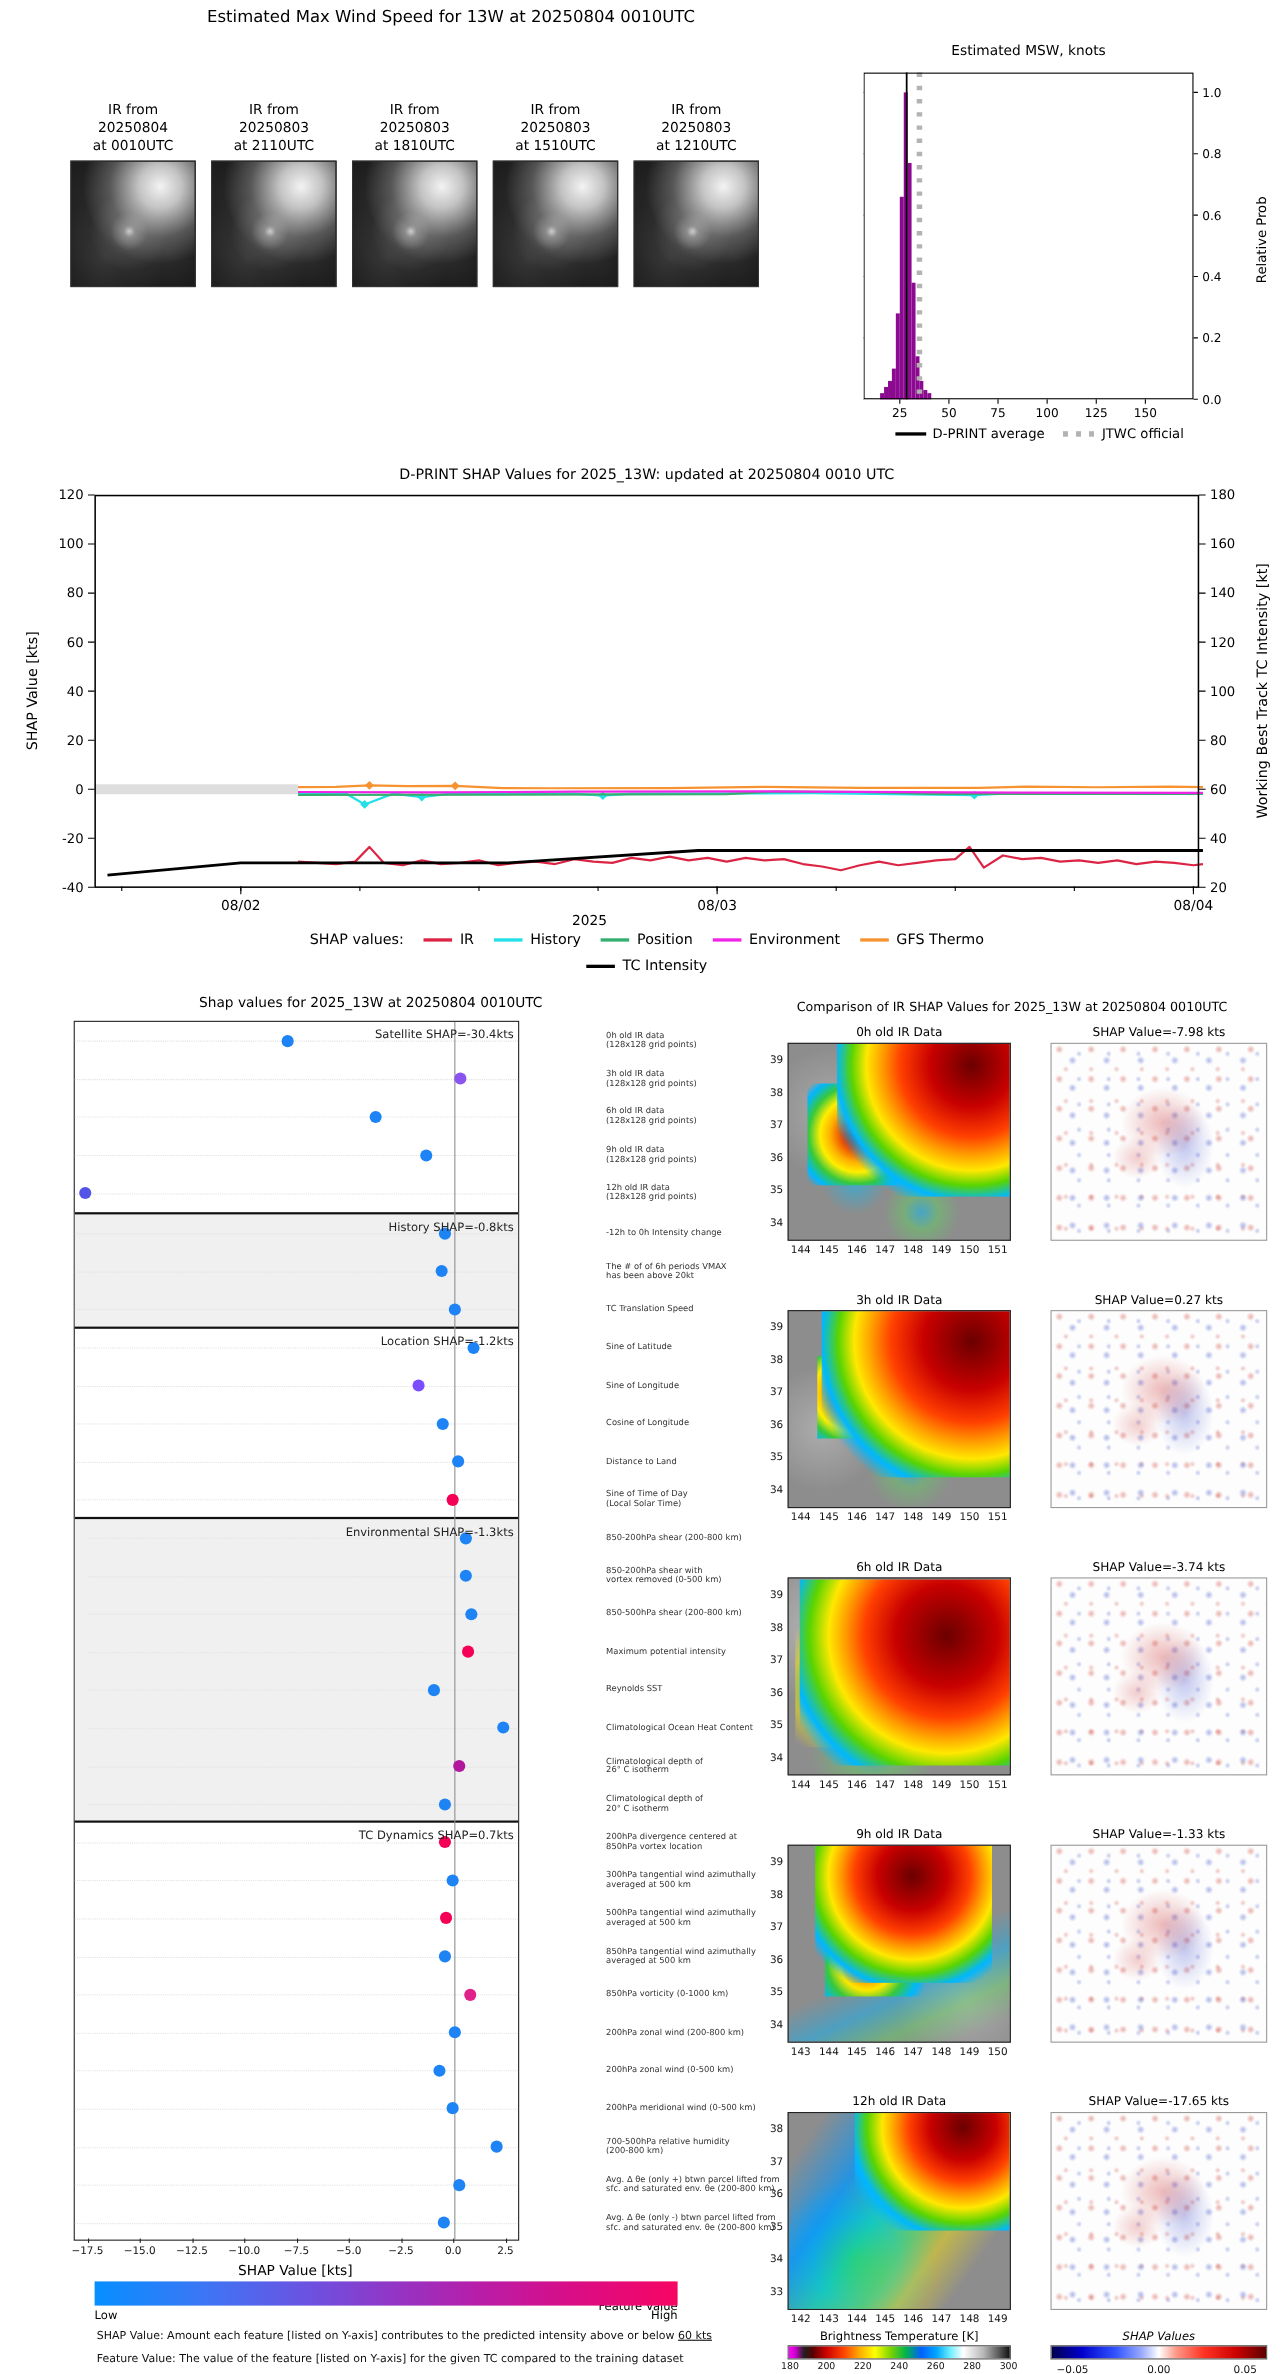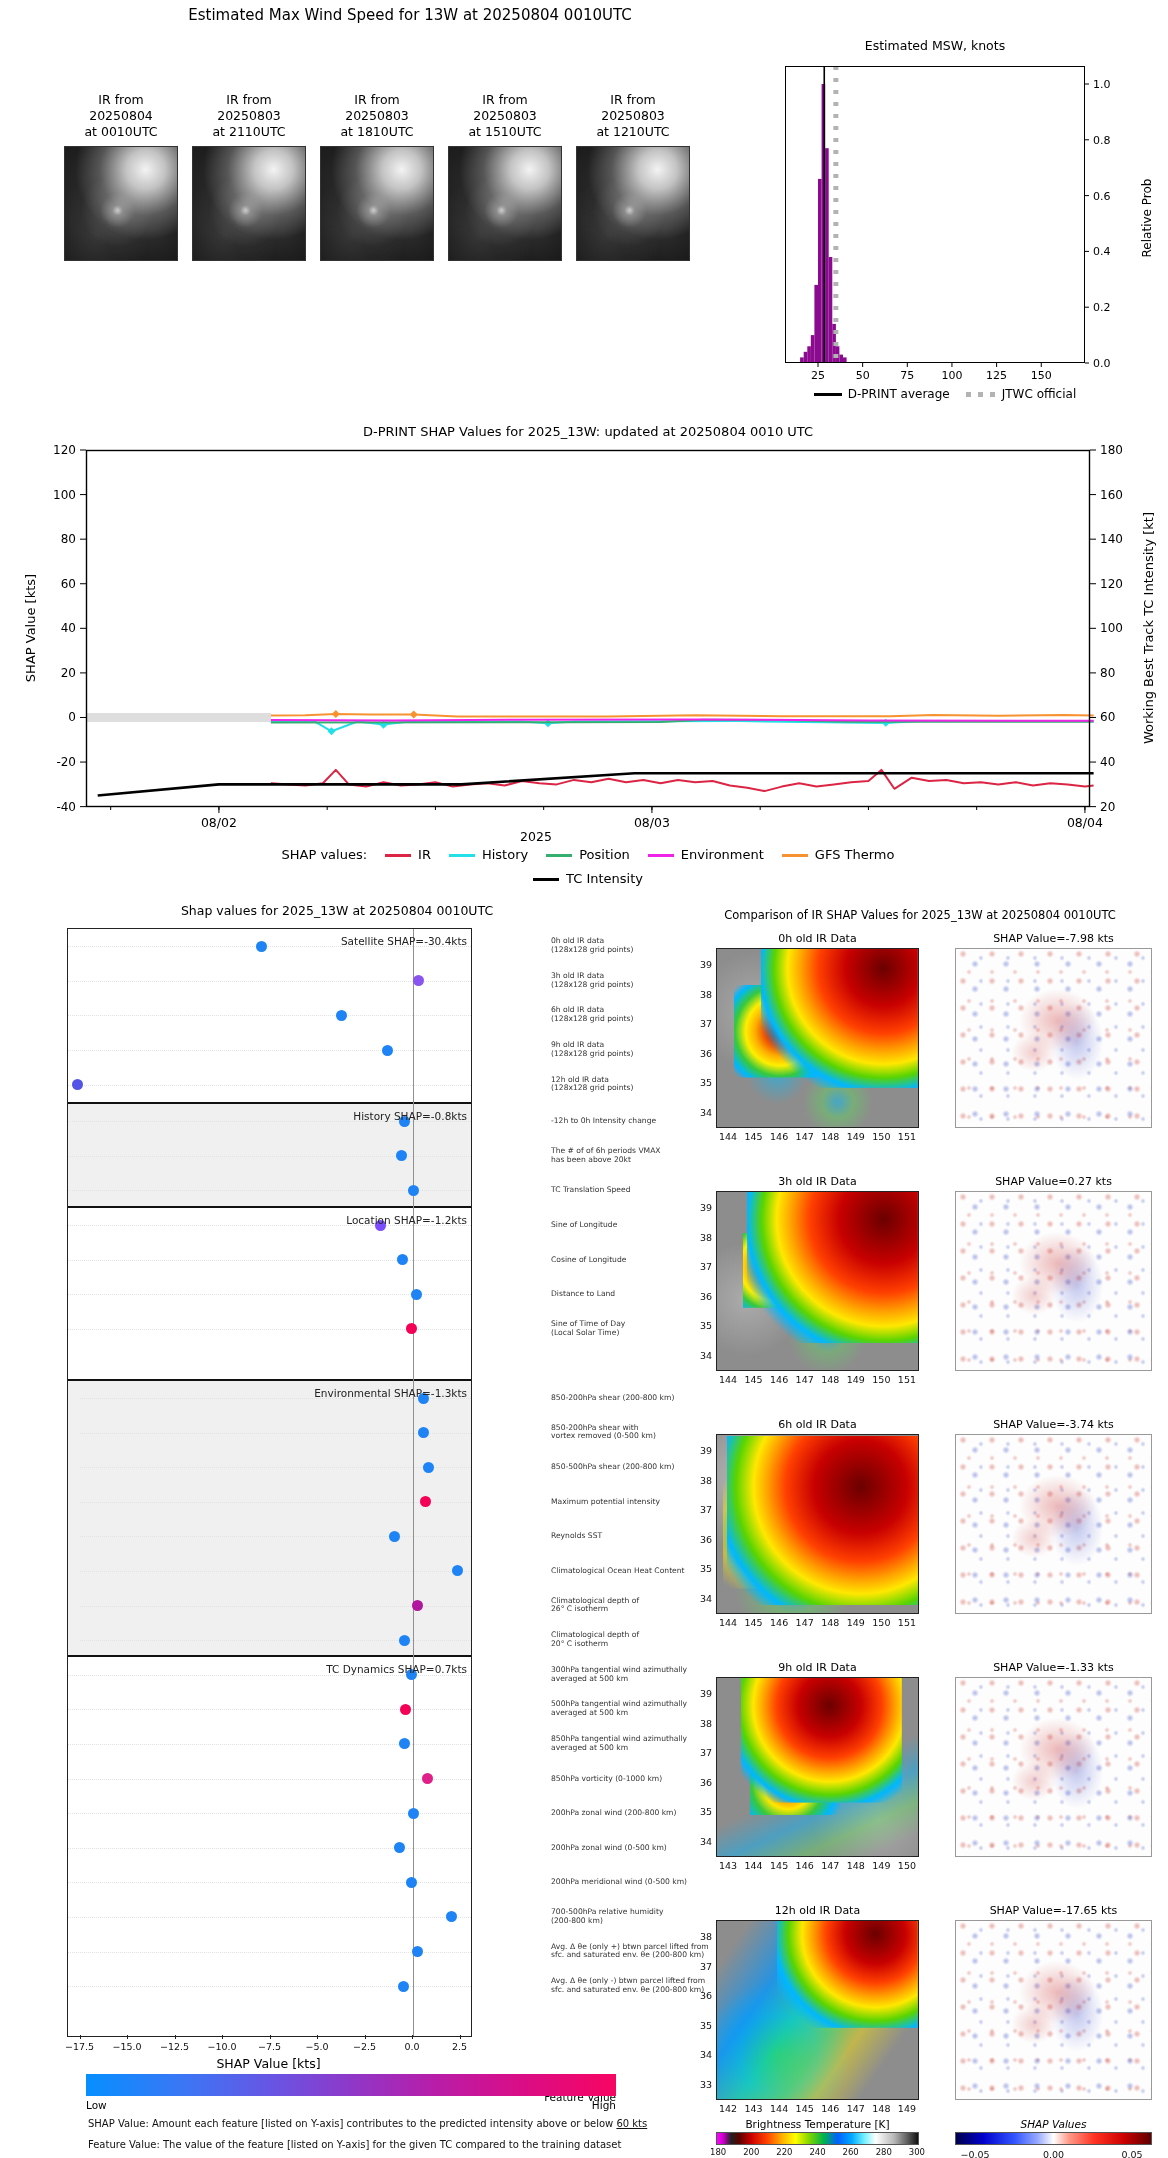--- a/index.html
+++ b/index.html
@@ -383,20 +383,27 @@
           <span class="dp-dot" style="left: 339.5px; background: rgb(30, 132, 245);"></span>
           <span class="dp-desc">
             <div>TC Translation Speed</div>
           </span>
         </div>
       </div>
       <div class="dp-sec bt" style="height: 172.97px;">
         <div class="dp-seclab">Location SHAP=-1.2kts</div>
         <div class="dp-row">
           <div class="guide"></div>
+          <span class="dp-dot" style="left: 356.6px; background: rgb(30, 132, 245);"></span>
+          <span class="dp-desc">
+            <div>Sine of Latitude</div>
+          </span>
+        </div>
+        <div class="dp-row">
+          <div class="guide"></div>
           <span class="dp-dot" style="left: 307.2px; background: rgb(124, 77, 255);"></span>
           <span class="dp-desc">
             <div>Sine of Longitude</div>
           </span>
         </div>
         <div class="dp-row">
           <div class="guide"></div>
           <span class="dp-dot" style="left: 329.05px; background: rgb(30, 132, 245);"></span>
           <span class="dp-desc">
             <div>Cosine of Longitude</div>
@@ -475,20 +482,28 @@
           <div class="guide"></div>
           <span class="dp-dot" style="left: 318.6px; background: rgb(30, 132, 245);"></span>
           <span class="dp-desc">
             <div>Climatological depth of</div>
             <div>20° C isotherm</div>
           </span>
         </div>
       </div>
       <div class="dp-sec bt" style="height: 380.534px;">
         <div class="dp-seclab">TC Dynamics SHAP=0.7kts</div>
+        <div class="dp-row">
+          <div class="guide"></div>
+          <span class="dp-dot" style="left: 330.95px; background: rgb(245, 0, 87);"></span>
+          <span class="dp-desc">
+            <div>200hPa divergence centered at</div>
+            <div>850hPa vortex location</div>
+          </span>
+        </div>
         <div class="dp-row">
           <div class="guide"></div>
           <span class="dp-dot" style="left: 337.6px; background: rgb(30, 132, 245);"></span>
           <span class="dp-desc">
             <div>300hPa tangential wind azimuthally</div>
             <div>averaged at 500 km</div>
           </span>
         </div>
         <div class="dp-row">
           <div class="guide"></div>

